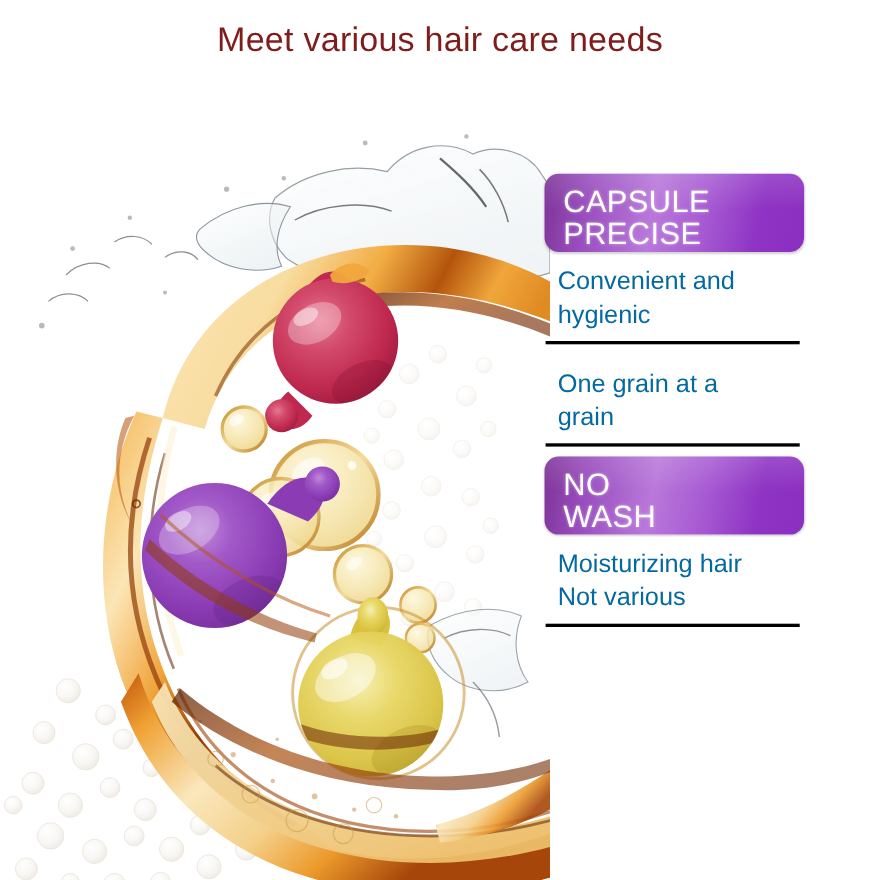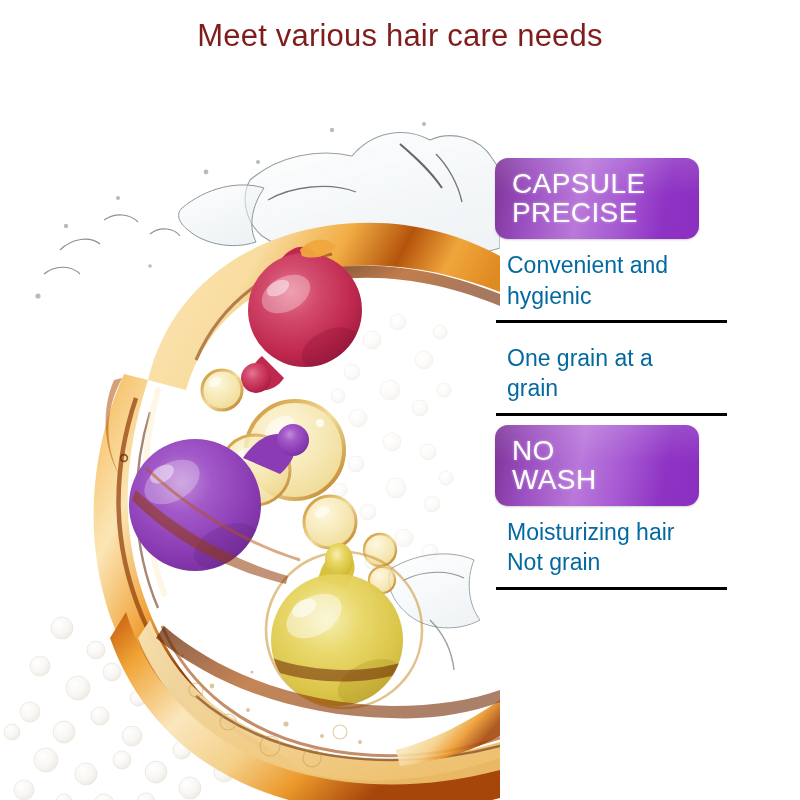--- a/index.html
+++ b/index.html
@@ -48,24 +48,24 @@
     position: absolute;
     left: 495px;
     top: 158px;
     width: 238px;
   }
   .feature-block {
     margin-bottom: 7px;
   }
   .feature-badge {
     position: relative;
-    width: 204px;
+    width: 236px;
     box-sizing: border-box;
     border-radius: 13px;
-    padding: 11px 0 12px 17px;
+    padding: 11px 0 2px 17px;
     background: linear-gradient(100deg,
                 #7d3296 0%,
                 #9a4fc0 18%,
                 #b978da 42%,
                 #a659d2 62%,
                 #8e33c4 82%,
                 #8b2fc0 100%);
     box-shadow: 0 1px 2px rgba(0,0,0,0.18);
     overflow: hidden;
   }
@@ -456,19 +456,19 @@
       <div class="feature-divider"></div>
     </div>
 
     <div class="feature-block">
       <div class="feature-badge">
         <span class="badge-line">NO</span>
         <span class="badge-line">WASH</span>
       </div>
       <div class="feature-desc">
         <span>Moisturizing hair</span>
-        <span>Not grain</span>
+        <span>Not various</span>
       </div>
       <div class="feature-divider"></div>
     </div>
 
   </div>
 </div>
 
 </body></html>

